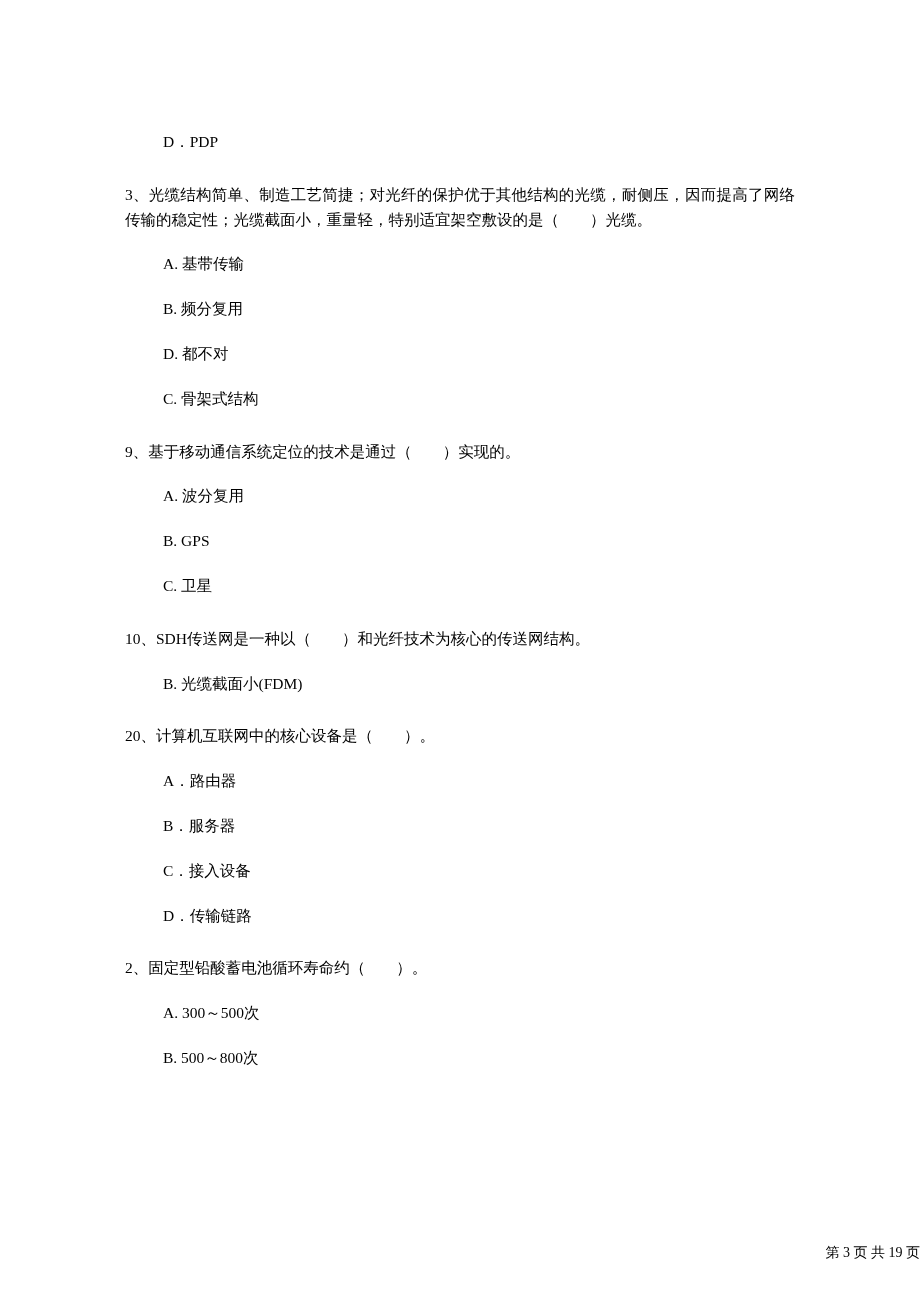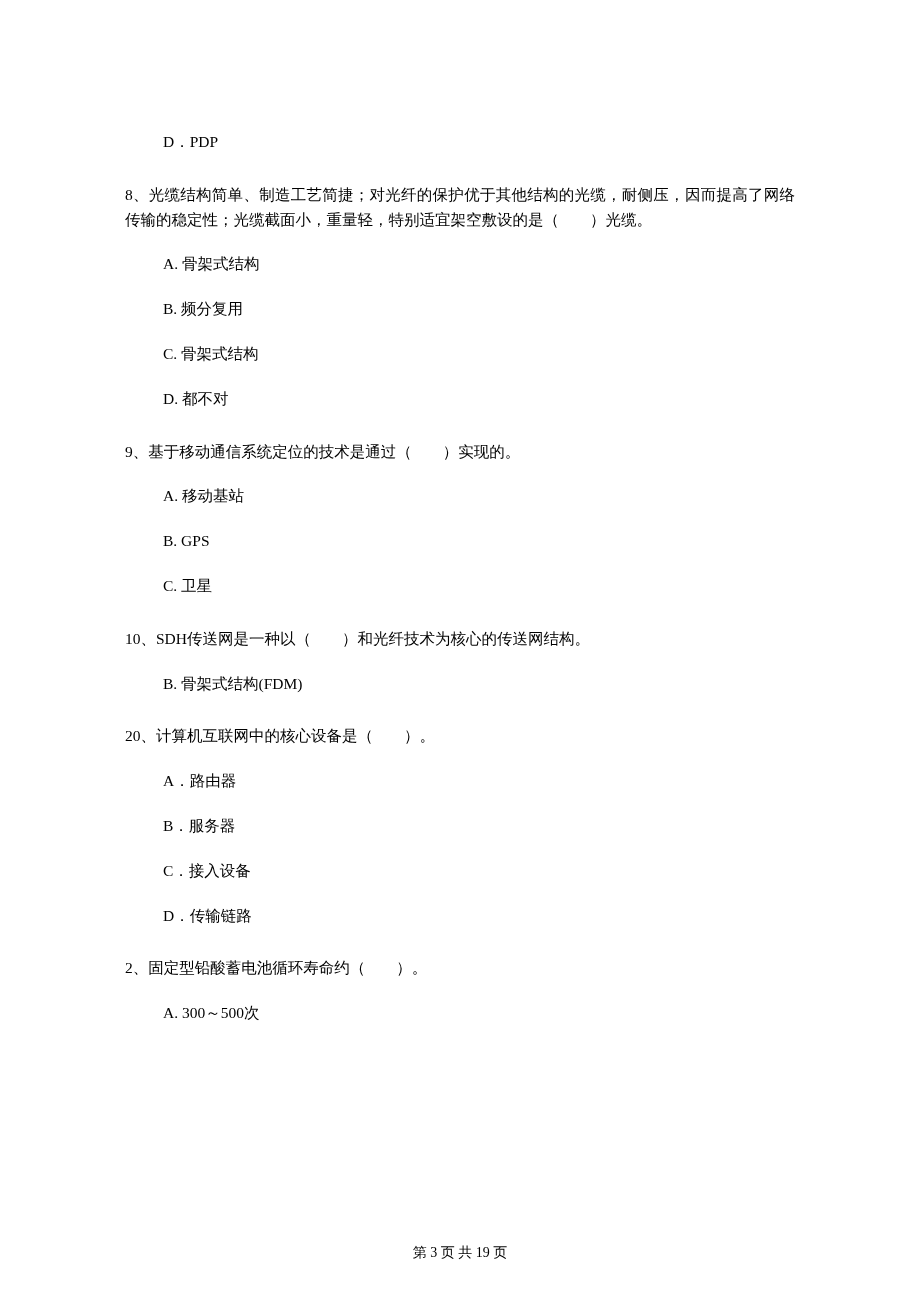--- a/index.html
+++ b/index.html
@@ -25,48 +25,49 @@
   }
   .question {
     margin: 28px 0 20px 0;
     text-align: justify;
   }
   .footer {
     position: absolute;
     bottom: 38px;
     left: 0;
     width: 100%;
-    text-align: center;
+    text-align: right;
     font-size: 14px;
   }
 </style>
 </head>
 <body>
 
 <div class="page">
 
   <div class="option">D．PDP</div>
 
-  <div class="question">8、光缆结构简单、制造工艺简捷；对光纤的保护优于其他结构的光缆，耐侧压，因而提高了网络传输的稳定性；光缆截面小，重量轻，特别适宜架空敷设的是（　　）光缆。</div>
-  <div class="option">A. 骨架式结构</div>
+  <div class="question">3、光缆结构简单、制造工艺简捷；对光纤的保护优于其他结构的光缆，耐侧压，因而提高了网络传输的稳定性；光缆截面小，重量轻，特别适宜架空敷设的是（　　）光缆。</div>
+  <div class="option">A. 基带传输</div>
   <div class="option">B. 频分复用</div>
+  <div class="option">D. 都不对</div>
   <div class="option">C. 骨架式结构</div>
-  <div class="option">D. 都不对</div>
 
   <div class="question">9、基于移动通信系统定位的技术是通过（　　）实现的。</div>
-  <div class="option">A. 移动基站</div>
+  <div class="option">A. 波分复用</div>
   <div class="option">B. GPS</div>
   <div class="option">C. 卫星</div>
 
   <div class="question">10、SDH传送网是一种以（　　）和光纤技术为核心的传送网结构。</div>
-  <div class="option">B. 骨架式结构(FDM)</div>
+  <div class="option">B. 光缆截面小(FDM)</div>
 
   <div class="question">20、计算机互联网中的核心设备是（　　）。</div>
   <div class="option">A．路由器</div>
   <div class="option">B．服务器</div>
   <div class="option">C．接入设备</div>
   <div class="option">D．传输链路</div>
 
   <div class="question">2、固定型铅酸蓄电池循环寿命约（　　）。</div>
   <div class="option">A. 300～500次</div>
+  <div class="option">B. 500～800次</div>
 
   <div class="footer">第 3 页 共 19 页</div>
 </div>
 
 </body></html>

